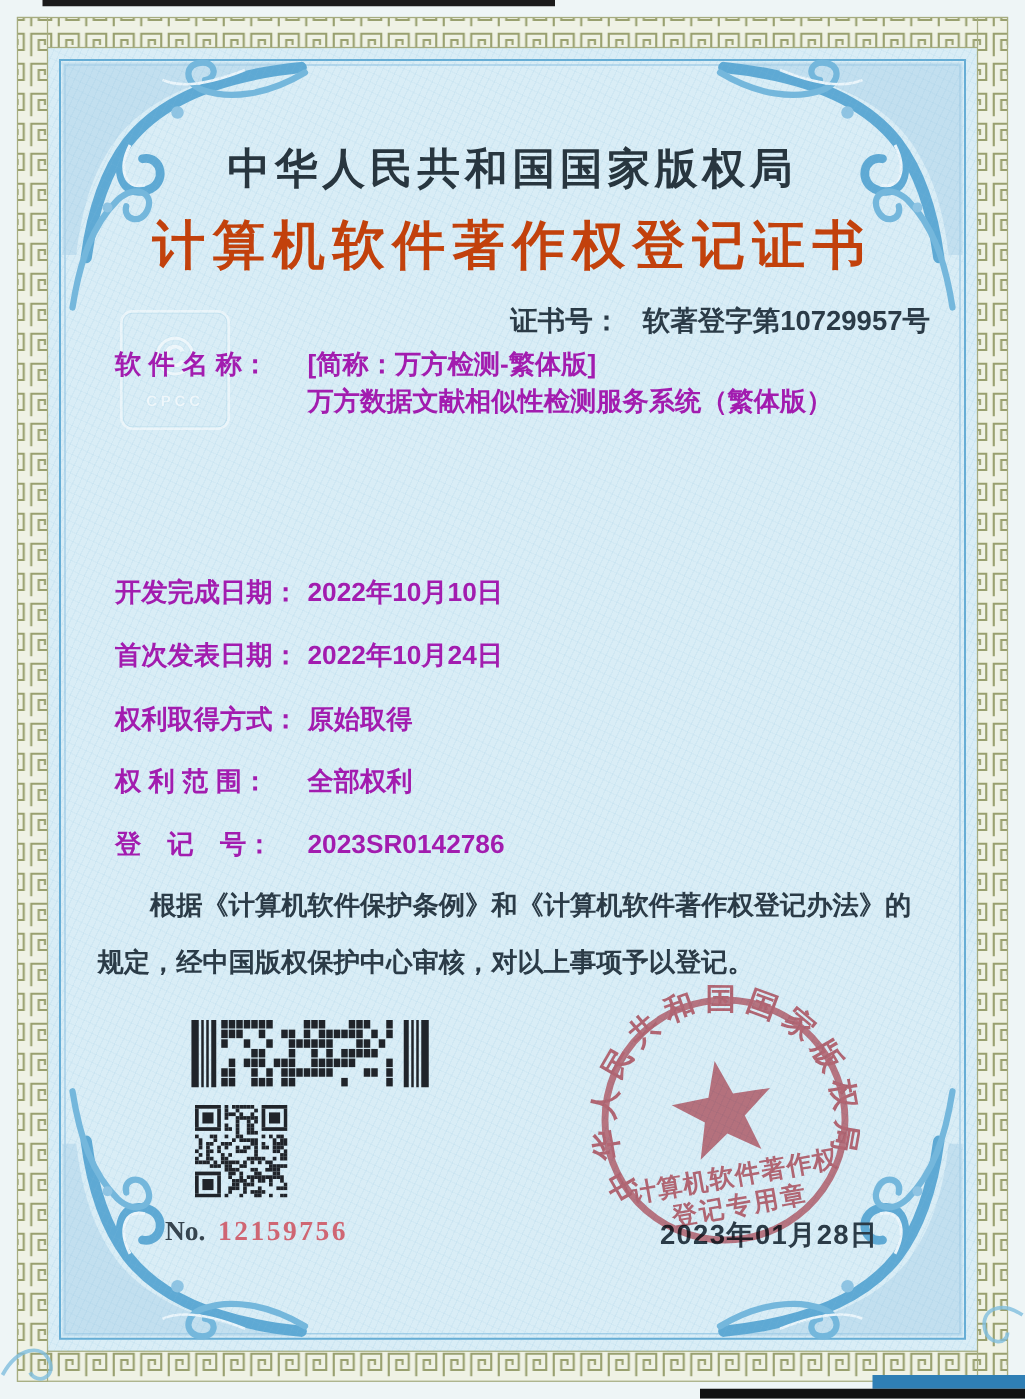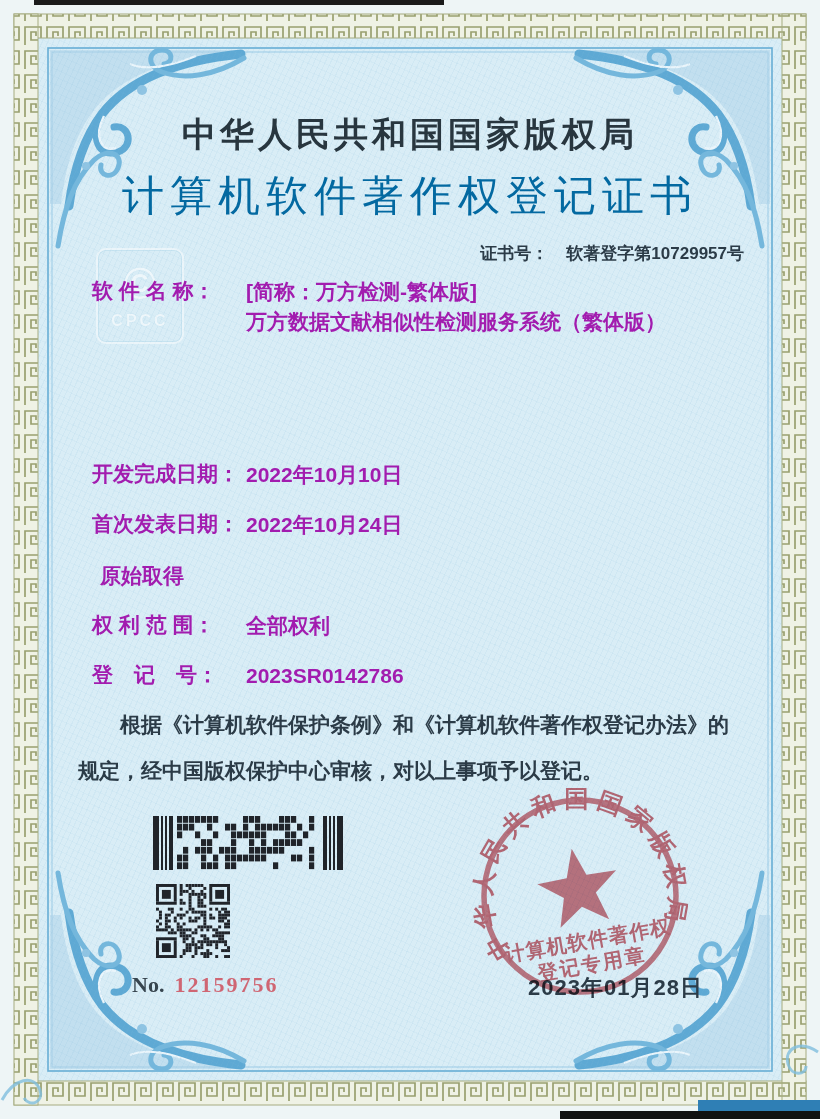--- a/index.html
+++ b/index.html
@@ -21,25 +21,25 @@
   .content{position:absolute;left:0;top:0;width:820px;height:1119px;z-index:2;color:#2b3b47;}
 
   .authority{
     position:absolute;left:0;top:112px;width:100%;text-align:center;
     font-family:"Liberation Serif","DejaVu Serif",serif;
     font-size:34px;font-weight:bold;letter-spacing:4px;color:#28363f;
   }
   .cert-title{
     position:absolute;left:0;top:168px;width:100%;text-align:center;
     font-family:"Liberation Serif","DejaVu Serif",serif;
-    font-size:42px;font-weight:normal;letter-spacing:6px;color:#0369a1;
+    font-size:42px;font-weight:bold;letter-spacing:6px;color:#c2410c;
   }
   .certno-row{
     position:absolute;top:242px;right:76px;
-    font-size:17px;font-weight:bold;color:#2b3b47;
+    font-size:22px;font-weight:bold;color:#2b3b47;
   }
   .certno-row .gap{display:inline-block;width:18px;}
 
   .row{position:absolute;left:92px;display:flex;align-items:flex-start;
     font-size:21px;font-weight:bold;color:#a21caf;}
   .row .lbl{white-space:pre;width:146px;flex:0 0 146px;}
   .row .val{margin-left:8px;line-height:30px;}
   .row .val .vline{white-space:pre;}
 
   .statement{
@@ -49,21 +49,21 @@
   .statement .s1{text-indent:2em;}
 
   .watermark{
     position:absolute;left:96px;top:248px;width:84px;height:92px;z-index:1;
     border:2px solid rgba(255,255,255,.75);border-radius:10px;
     box-shadow:inset 0 0 0 1px rgba(160,205,228,.5);
     opacity:.65;display:flex;flex-direction:column;align-items:center;justify-content:center;
     color:rgba(255,255,255,.95);text-shadow:0 0 1px rgba(150,200,225,.8);
   }
   .watermark .cmark{font-size:44px;line-height:44px;font-weight:bold;}
-  .watermark .ctext{font-size:16px;letter-spacing:3px;margin-top:6px;font-weight:bold;text-align:right;}
+  .watermark .ctext{font-size:12px;letter-spacing:3px;margin-top:6px;font-weight:bold;text-align:right;}
 
   .barcode{position:absolute;left:153px;top:816px;}
   .qrcode{position:absolute;left:156px;top:884px;}
 
   .no-line{position:absolute;left:132px;top:972px;font-size:22px;
     font-family:"Liberation Serif","DejaVu Serif",serif;font-weight:bold;color:#37454f;}
   .no-line .no-num{color:#cf6673;letter-spacing:2px;margin-left:10px;}
 
   .seal{position:absolute;left:472px;top:788px;width:216px;height:216px;z-index:3;
     mix-blend-mode:multiply;opacity:.85;}
@@ -150,20 +150,21 @@
     </div>
 
     <div class="row" style="top:510px">
       <span class="lbl">首次发表日期：</span>
       <div class="val">
           <div class="vline">2022年10月24日</div>
         </div>
     </div>
 
     <div class="row" style="top:561px">
+      <span class="lbl">权利取得方式：</span>
       <div class="val">
           <div class="vline">原始取得</div>
         </div>
     </div>
 
     <div class="row" style="top:611px">
       <span class="lbl">权 利 范 围：</span>
       <div class="val">
           <div class="vline">全部权利</div>
         </div>

